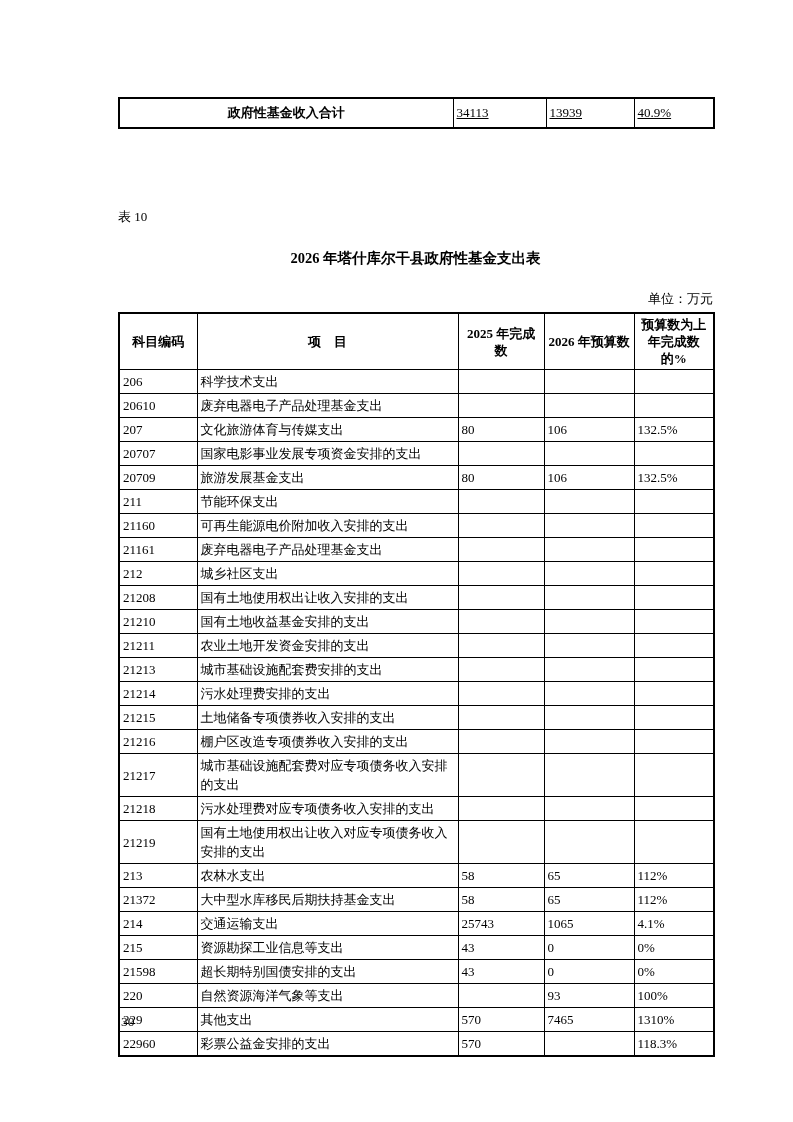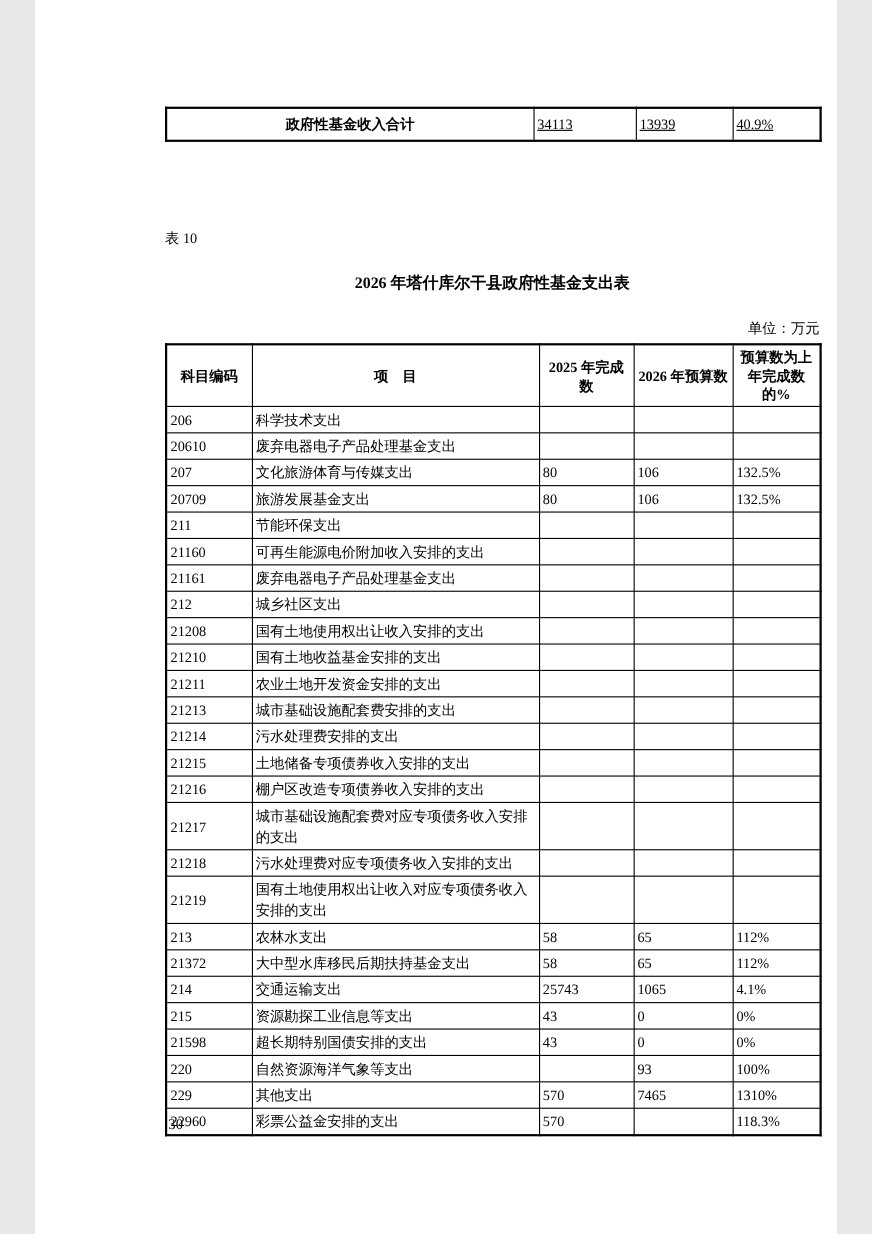--- a/index.html
+++ b/index.html
@@ -1,18 +1,18 @@
 <!DOCTYPE html>
 <html><head>
 <meta charset="utf-8">
 <style>
   html,body{margin:0;padding:0;background:#e8e8e8;}
   .page{
     position:relative;
-    width:729px;height:1122px;
+    width:793px;height:1122px;
     margin:0 auto;
     background:#ffffff;
     color:#000;
     font-family:"Liberation Serif","DejaVu Serif",serif;
     overflow:hidden;
   }
   .content{position:absolute;left:118px;top:97px;width:595px;}
 
   table{border-collapse:collapse;width:595px;table-layout:fixed;}
   table.bordered{border:2px solid #000;}
@@ -100,20 +100,27 @@
             <td class="c-pct"></td>
           </tr>
           <tr>
             <td class="c-code">207</td>
             <td class="c-item">文化旅游体育与传媒支出</td>
             <td class="c-y2025">80</td>
             <td class="c-y2026">106</td>
             <td class="c-pct">132.5%</td>
           </tr>
           <tr>
+            <td class="c-code">20707</td>
+            <td class="c-item">国家电影事业发展专项资金安排的支出</td>
+            <td class="c-y2025"></td>
+            <td class="c-y2026"></td>
+            <td class="c-pct"></td>
+          </tr>
+          <tr>
             <td class="c-code">20709</td>
             <td class="c-item">旅游发展基金支出</td>
             <td class="c-y2025">80</td>
             <td class="c-y2026">106</td>
             <td class="c-pct">132.5%</td>
           </tr>
           <tr>
             <td class="c-code">211</td>
             <td class="c-item">节能环保支出</td>
             <td class="c-y2025"></td>

